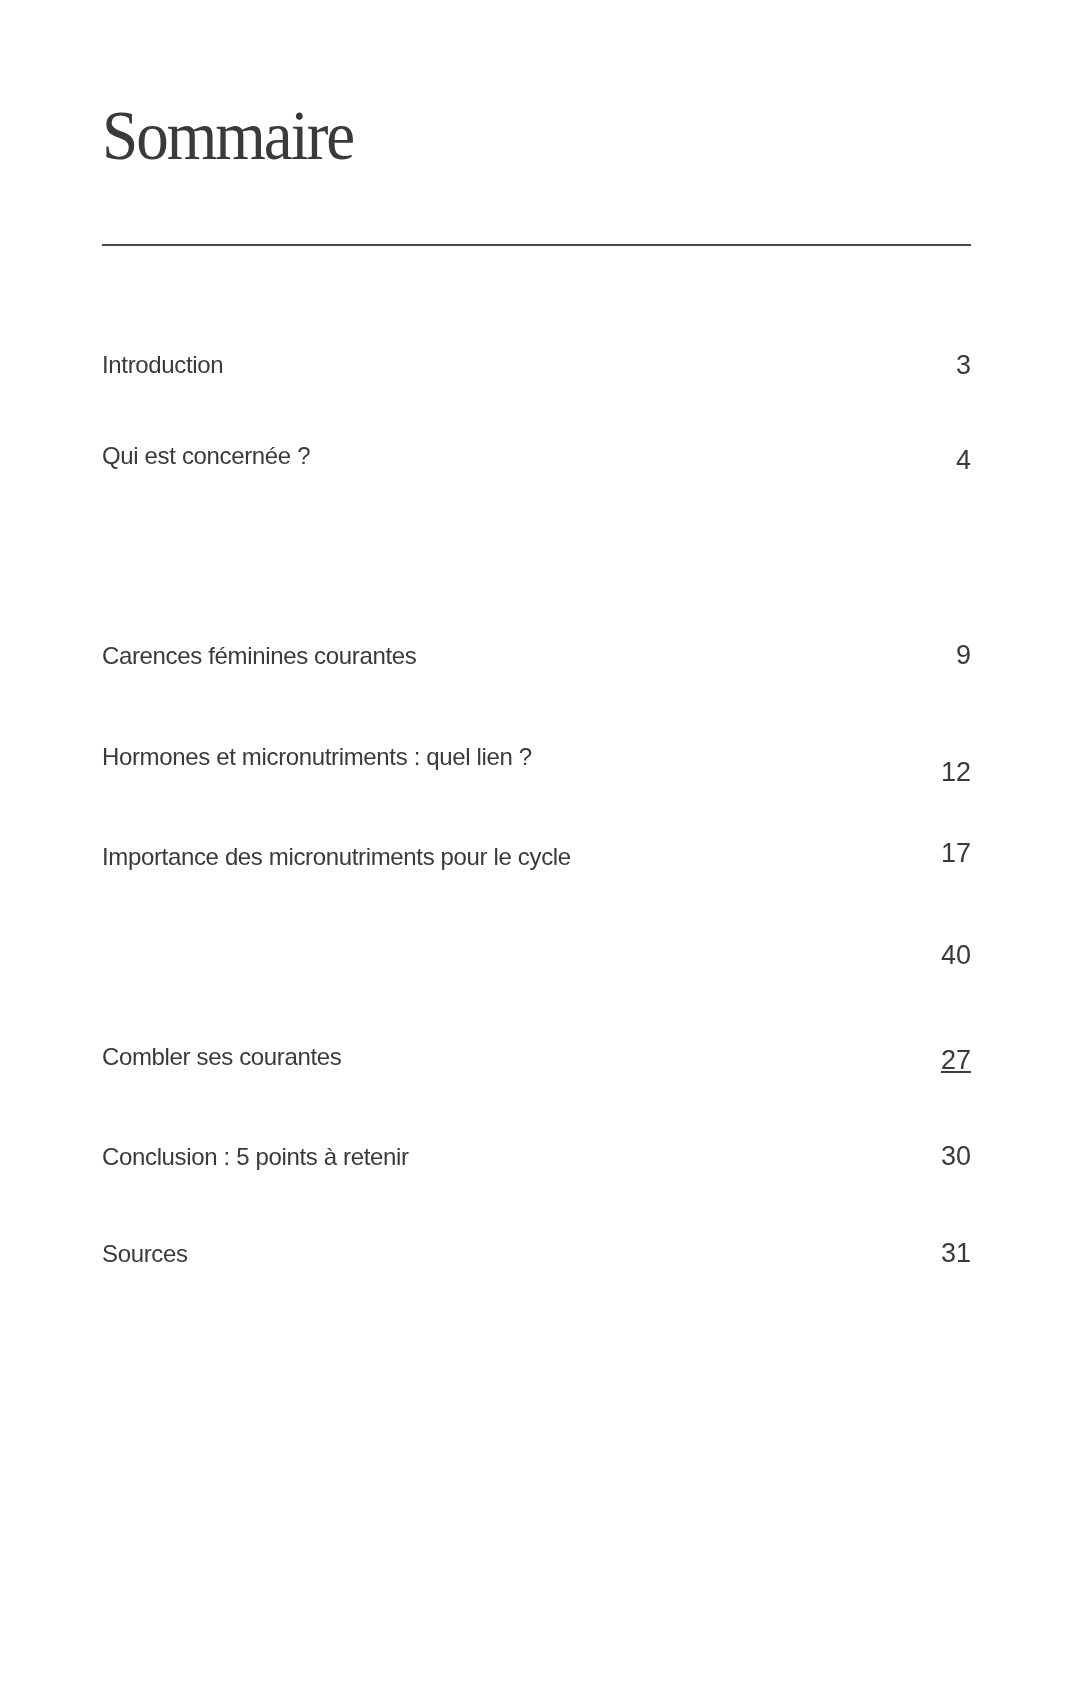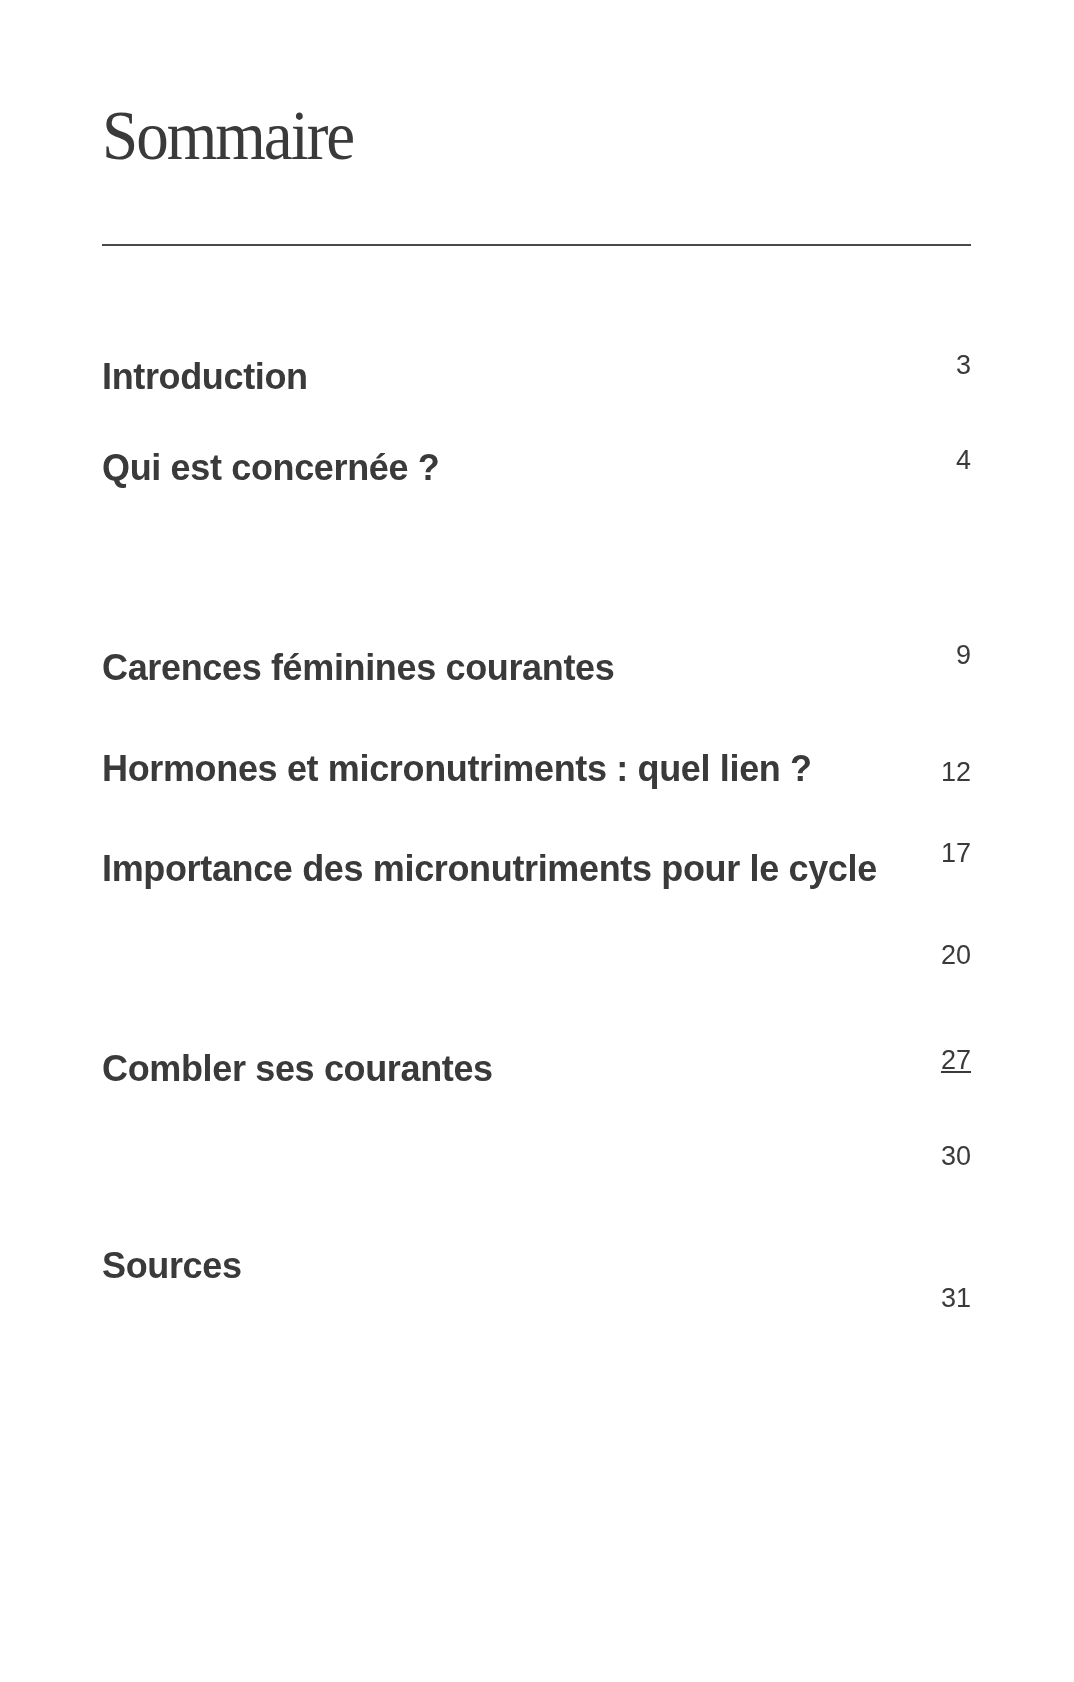--- a/index.html
+++ b/index.html
@@ -50,24 +50,24 @@
     }
     .toc-entry {
       position: absolute;
       left: 102px;
       width: 869px;
       height: 40px;
     }
     .toc-label {
       position: absolute;
       left: 0;
-      top: 12px;
+      top: 0;
       font-family: "Liberation Sans", "DejaVu Sans", sans-serif;
-      font-weight: 700;
-      font-size: 36px;
+      font-weight: 400;
+      font-size: 24px;
       line-height: 30px;
       letter-spacing: -0.35px;
       color: #3a3a3a;
       white-space: nowrap;
       cursor: pointer;
     }
     .toc-page {
       position: absolute;
       right: 0;
       font-family: "Liberation Sans", "DejaVu Sans", sans-serif;
@@ -92,21 +92,21 @@
     
     .r0 .toc-page { top: 0px; }
     .r1 .toc-page { top: 4px; }
     .r2 .toc-page { top: 0px; }
     .r3 .toc-page { top: -1px; }
     .r4 .toc-page { top: 15px; }
     .r5 .toc-page { top: -4px; }
     .r6 .toc-page { top: -2px; }
     .r7 .toc-page { top: 3px; text-decoration: underline; }
     .r8 .toc-page { top: -1px; }
-    .r9 .toc-page { top: -1px; margin-top: 45px; }
+    .r9 .toc-page { top: -1px; }
   </style>
 </head>
 <body>
 
 <h1 class="page-title">Sommaire</h1>
 <hr class="title-rule">
 
 <ul class="toc">
   <li class="toc-entry r0">
     <span class="toc-label">Introduction</span>
@@ -122,26 +122,27 @@
   </li>
   <li class="toc-entry r4">
     <span class="toc-label">Hormones et micronutriments : quel lien ?</span>
     <span class="toc-page">12</span>
   </li>
   <li class="toc-entry r5">
     <span class="toc-label">Importance des micronutriments pour le cycle</span>
     <span class="toc-page">17</span>
   </li>
   <li class="toc-entry r6">
-    <span class="toc-page">20</span>
+    <span class="toc-page">40</span>
   </li>
   <li class="toc-entry r7">
     <span class="toc-label">Combler ses courantes</span>
     <span class="toc-page">27</span>
   </li>
   <li class="toc-entry r8">
+    <span class="toc-label">Conclusion : 5 points à retenir</span>
     <span class="toc-page">30</span>
   </li>
   <li class="toc-entry r9">
     <span class="toc-label">Sources</span>
     <span class="toc-page">31</span>
   </li>
 </ul>
 
 </body></html>

